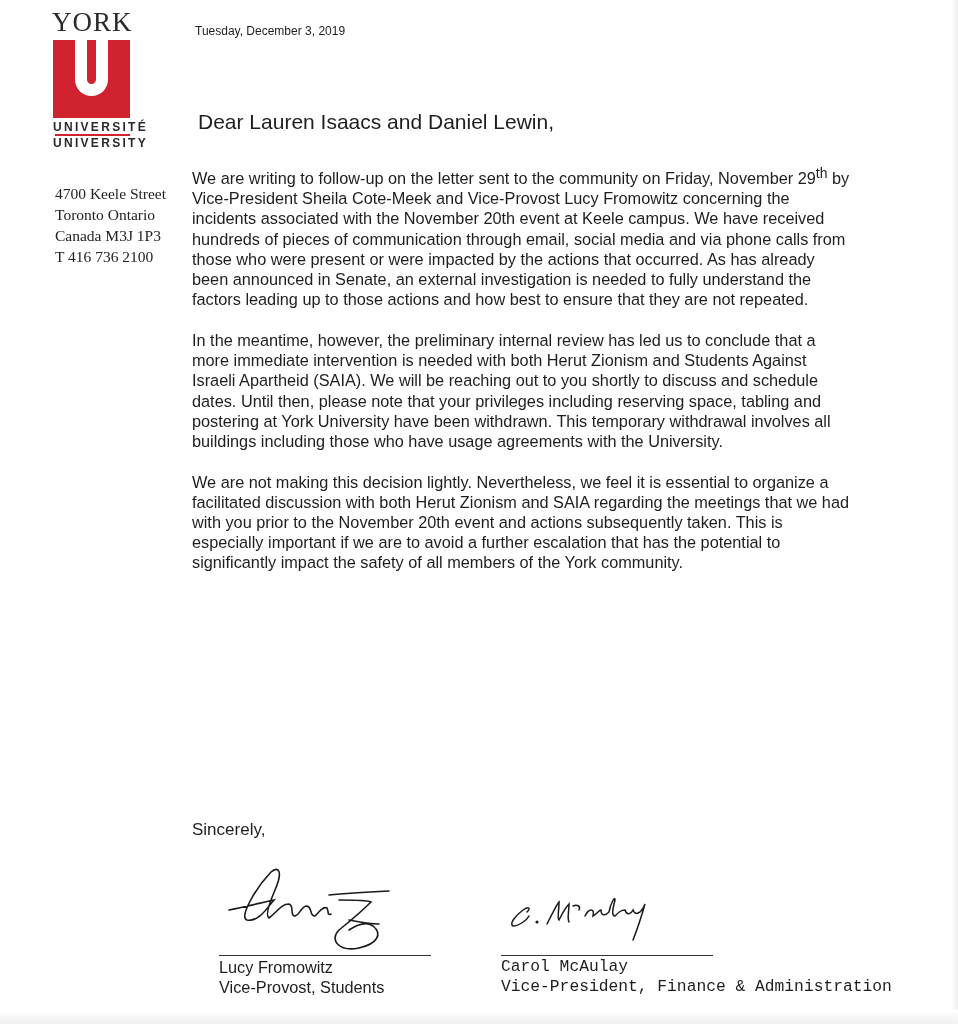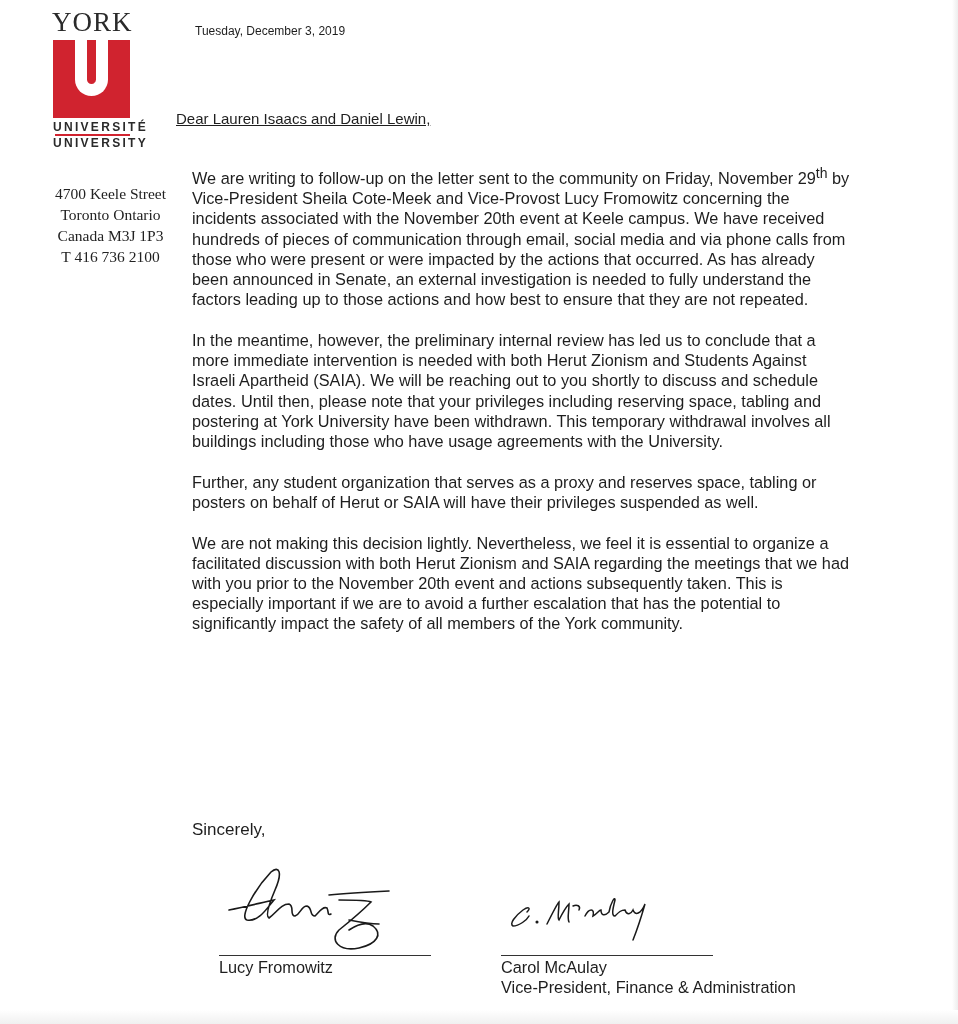--- a/index.html
+++ b/index.html
@@ -17,33 +17,33 @@
   .logo-u {
     position:absolute; left:22px; top:-4px; width:33px; height:60px;
     border:12px solid #ffffff; border-top:none; border-radius:0 0 28px 28px; box-sizing:border-box;
     background:transparent;
   }
   .logo-fr, .logo-en { font-size:12px; font-weight:bold; letter-spacing:2.3px; color:#2a2a2a; text-align:center; margin-left:1px; line-height:10px; }
   .logo-fr { margin-top:4px; }
   .logo-rule { height:2px; background:#d0232f; margin:2px 2px 2px 3px; }
 
   
-  .address { position:absolute; left:55px; top:183px; font-family:"Liberation Serif", serif; font-size:15.5px; line-height:21px; color:#222;text-align:center; }
+  .address { position:absolute; left:55px; top:183px; font-family:"Liberation Serif", serif; font-size:15.5px; line-height:21px; color:#222; }
 
   
   .date { position:absolute; left:195px; top:24px; font-size:12px; }
-  .salutation { position:absolute; left:176px; top:110px; font-size:15px;text-decoration:underline; }
+  .salutation { position:absolute; left:198px; top:110px; font-size:21px; }
   .body { position:absolute; left:192px; top:168px; width:660px; font-size:16.3px; line-height:20.2px; }
   .body p { margin:0 0 20.5px 0; }
   .body sup { font-size:14px; line-height:0; }
   .closing { position:absolute; left:192px; top:820px; font-size:17px; }
 
   .sig-block { position:absolute; top:860px;margin-left:29px; }
   .sig-block.left { left:190px; width:215px; }
-  .sig-block.right { left:472px; width:215px; }
+  .sig-block.right { left:472px; width:215px;font-family:Liberation Mono, monospace; }
   .sig-img { height:95px; position:relative; }
   .sig-line { border-top:1.5px solid #333; width:212px; }
   .sig-name, .sig-title { font-size:16.3px; line-height:20px; white-space:nowrap; }
   .sig-name { margin-top:1px; }
 </style>
 </head>
 <body>
 
 <div class="page-edge"></div>
 
@@ -63,37 +63,37 @@
   <div>Canada M3J 1P3</div>
   <div>T 416 736 2100</div>
 </div>
 
 <div class="date">Tuesday, December 3, 2019</div>
 <div class="salutation">Dear Lauren Isaacs and Daniel Lewin,</div>
 
 <div class="body">
   <p><span>We are writing to follow-up on the letter sent to the community on Friday, November 29</span><sup>th</sup><span> by Vice-President Sheila Cote-Meek and Vice-Provost Lucy Fromowitz concerning the incidents associated with the November 20th event at Keele campus. We have received hundreds of pieces of communication through email, social media and via phone calls from those who were present or were impacted by the actions that occurred. As has already been announced in Senate, an external investigation is needed to fully understand the factors leading up to those actions and how best to ensure that they are not repeated.</span></p>
   <p>In the meantime, however, the preliminary internal review has led us to conclude that a more immediate intervention is needed with both Herut Zionism and Students Against Israeli Apartheid (SAIA). We will be reaching out to you shortly to discuss and schedule dates. Until then, please note that your privileges including reserving space, tabling and postering at York University have been withdrawn. This temporary withdrawal involves all buildings including those who have usage agreements with the University.</p>
-  <p>Further, any student organization that serves as a proxy and reserves space, tabling or posters on behalf of Herut or SAIA will have their privileges suspended as well.</p>
   <p>We are not making this decision lightly. Nevertheless, we feel it is essential to organize a facilitated discussion with both Herut Zionism and SAIA regarding the meetings that we had with you prior to the November 20th event and actions subsequently taken. This is especially important if we are to avoid a further escalation that has the potential to significantly impact the safety of all members of the York community.</p>
 </div>
 
 <div class="closing">Sincerely,</div>
 
 <div class="sig-block left">
   <div class="sig-img">
     <svg width="215" height="95" viewBox="0 0 215 95" fill="none" stroke="#1a1a1a" stroke-width="1.6" stroke-linecap="round">
       <path d="M10 50 C30 46, 45 42, 55 40 C48 48, 40 62, 28 60 C20 58, 35 30, 52 12 C60 5, 64 12, 56 30 C50 44, 46 56, 50 58 C58 52, 62 44, 70 44 C76 46, 70 56, 76 56 C82 54, 82 46, 88 46 C94 48, 90 56, 96 56 C100 52, 104 46, 108 48 C110 52, 108 56, 112 54"></path>
       <path d="M110 35 C130 33, 150 32, 170 31"></path>
       <path d="M120 40 C136 40, 148 40, 152 42 C140 54, 130 62, 120 70 C110 80, 120 92, 140 88 C158 84, 164 74, 154 66 C146 60, 136 66, 130 70"></path>
       <path d="M130 60 C140 62, 150 64, 160 64"></path>
     </svg>
   </div>
   <div class="sig-line"></div>
   <div class="sig-name">Lucy Fromowitz</div>
+  <div class="sig-title">Vice-Provost, Students</div>
 </div>
 
 <div class="sig-block right">
   <div class="sig-img">
     <svg width="215" height="95" viewBox="0 0 215 95" fill="none" stroke="#1a1a1a" stroke-width="1.5" stroke-linecap="round">
       <path d="M22 50 C14 56, 8 64, 12 66 C18 66, 26 60, 28 56 M22 50 C28 46, 30 48, 26 52"></path>
       <circle cx="36" cy="62" r="0.8" fill="#1a1a1a"></circle>
       <path d="M46 64 C52 52, 56 44, 58 42 C58 52, 56 58, 58 60 C62 52, 66 46, 68 44 C68 52, 66 58, 68 62"></path>
       <path d="M72 46 C76 44, 80 46, 78 50"></path>
       <path d="M84 56 C88 48, 94 48, 92 56 C96 54, 98 50, 100 50 C100 56, 104 56, 108 52 C110 42, 114 36, 114 40 C112 48, 110 56, 114 56 C118 52, 120 50, 124 50 C126 56, 130 54, 132 50 C134 56, 140 54, 144 44 C140 58, 136 70, 132 80"></path>

